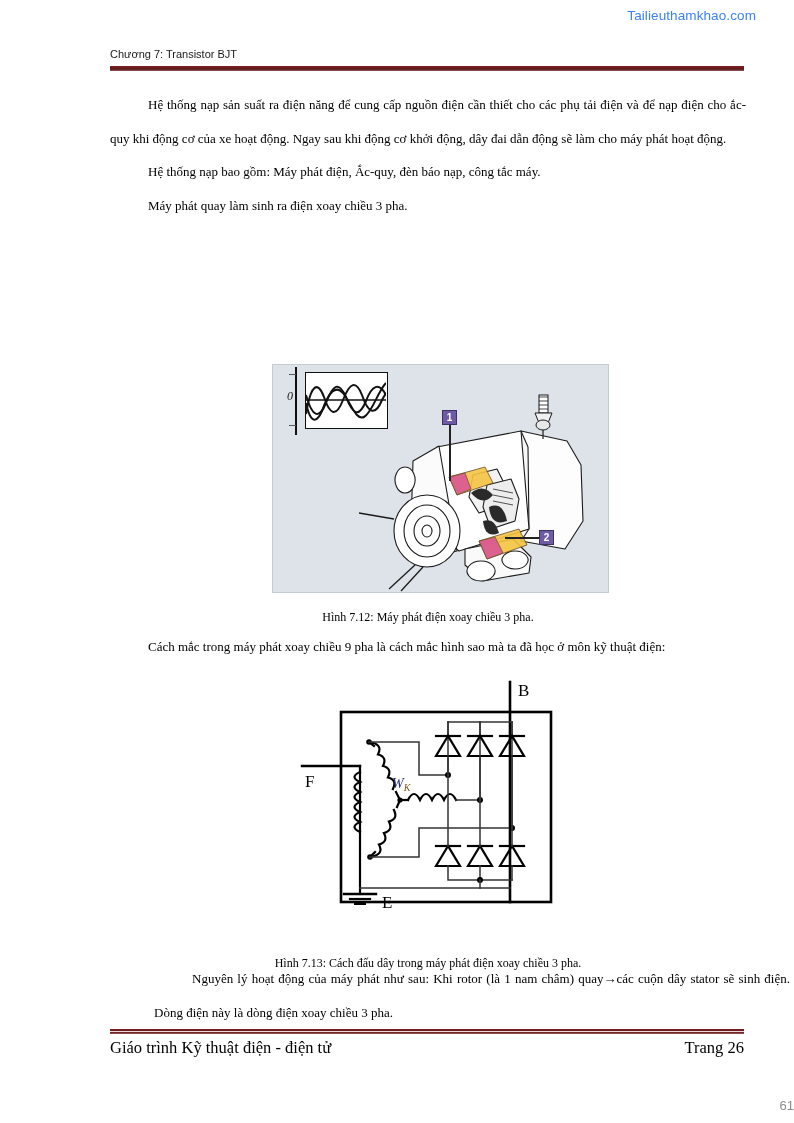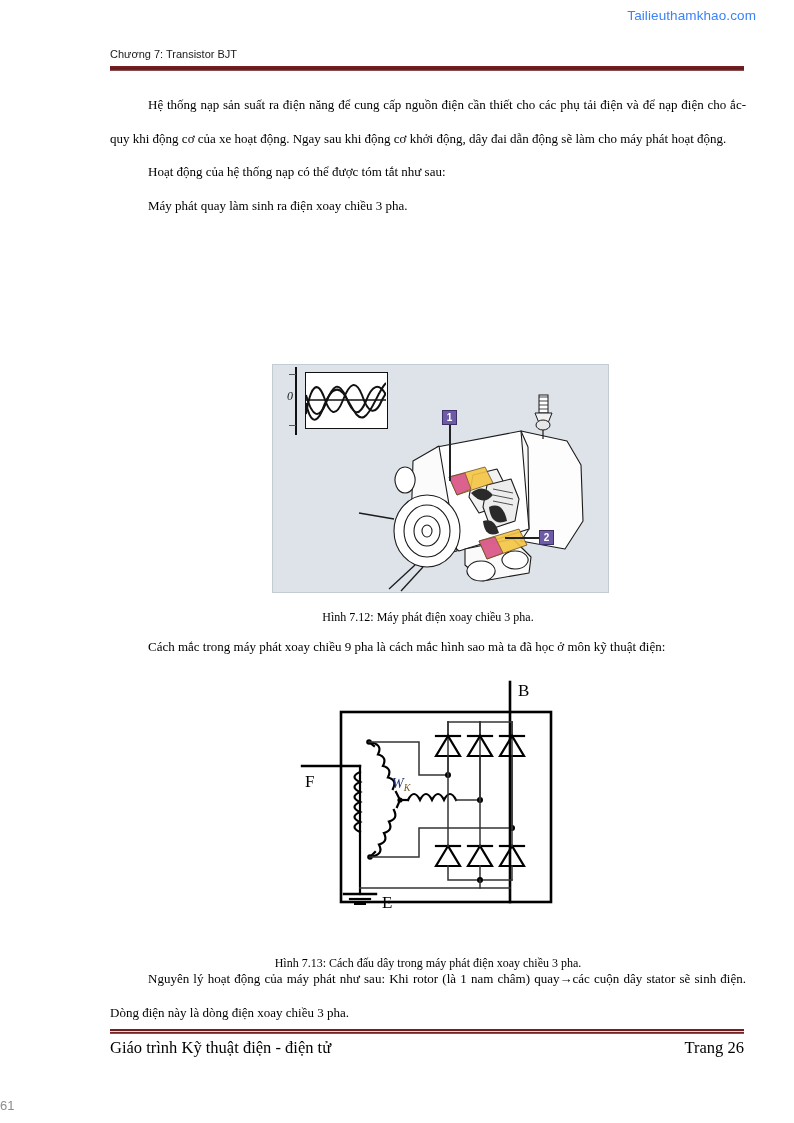--- a/index.html
+++ b/index.html
@@ -166,39 +166,39 @@
     justify-content: space-between;
     align-items: baseline;
     font-size: 16.5px;
     gap: 16px;
   }
   .page-num {
     position: absolute;
     left: 0;
     top: 1098px;
     width: 794px;
-    text-align: left;
+    text-align: right;
     font-family: "Liberation Sans", sans-serif;
     font-size: 13px;
     color: #8d8d8d;
   }
 </style>
 </head>
 <body>
 
 <div class="watermark">Tailieuthamkhao.com</div>
 
 <div class="page-header">
   <div class="header-title">Chương 7: Transistor BJT</div>
   <div class="header-rule"></div>
 </div>
 
 <div class="content">
   <p class="para">Hệ thống nạp sản suất ra điện năng để cung cấp nguồn điện cần thiết cho các phụ tải điện và để nạp điện cho ắc-quy khi động cơ của xe hoạt động. Ngay sau khi động cơ khởi động, dây đai dẫn động sẽ làm cho máy phát hoạt động.</p>
-  <p class="para">Hoạt động của hệ thống nạp có thể được tóm tắt như sau:</p>
+  <p class="para">Hệ thống nạp bao gồm: Máy phát điện, Ắc-quy, đèn báo nạp, công tắc máy.</p>
   <p class="para">Máy phát quay làm sinh ra điện xoay chiều 3 pha.</p>
 </div>
 
 <div class="fig1-wrap">
 
   <div style="position:absolute;left:12px;top:2px;width:100px;height:70px;">
     <div class="wave-axis"></div>
     <div class="tick" style="top:7px;"></div>
     <div class="tick" style="top:58px;"></div>
     <div class="wave-zero">0</div>
@@ -363,21 +363,21 @@
       <polyline points="60,208 210,208" stroke-width="1.5" stroke="#333"></polyline>
       <polyline points="180,200 180,208" stroke-width="1.5" stroke="#333"></polyline>
     </g>
 
     <text x="92" y="108" font-family="Liberation Serif, serif" font-style="italic" font-size="14" fill="#1f2f7a" stroke="none">W<tspan font-size="10" dy="3" fill="#7a5a1f">K</tspan></text>
   </svg>
 </div>
 
 <div class="caption" style="top:950px;">Hình 7.13: Cách đấu dây trong máy phát điện xoay chiều 3 pha.</div>
 
-<div class="content" style="top:962px;">
+<div class="content" style="top:962px;margin-left:44px;">
   <p class="para">Nguyên lý hoạt động của máy phát như sau: Khi rotor (là 1 nam châm) quay→các cuộn dây stator sẽ sinh điện. Dòng điện này là dòng điện xoay chiều 3 pha.</p>
 </div>
 
 <div class="footer-rule"></div>
 <div class="footer-row">
   <span>Giáo trình Kỹ thuật điện - điện tử</span>
   <span>Trang 26</span>
 </div>
 <div class="page-num">61</div>
 

